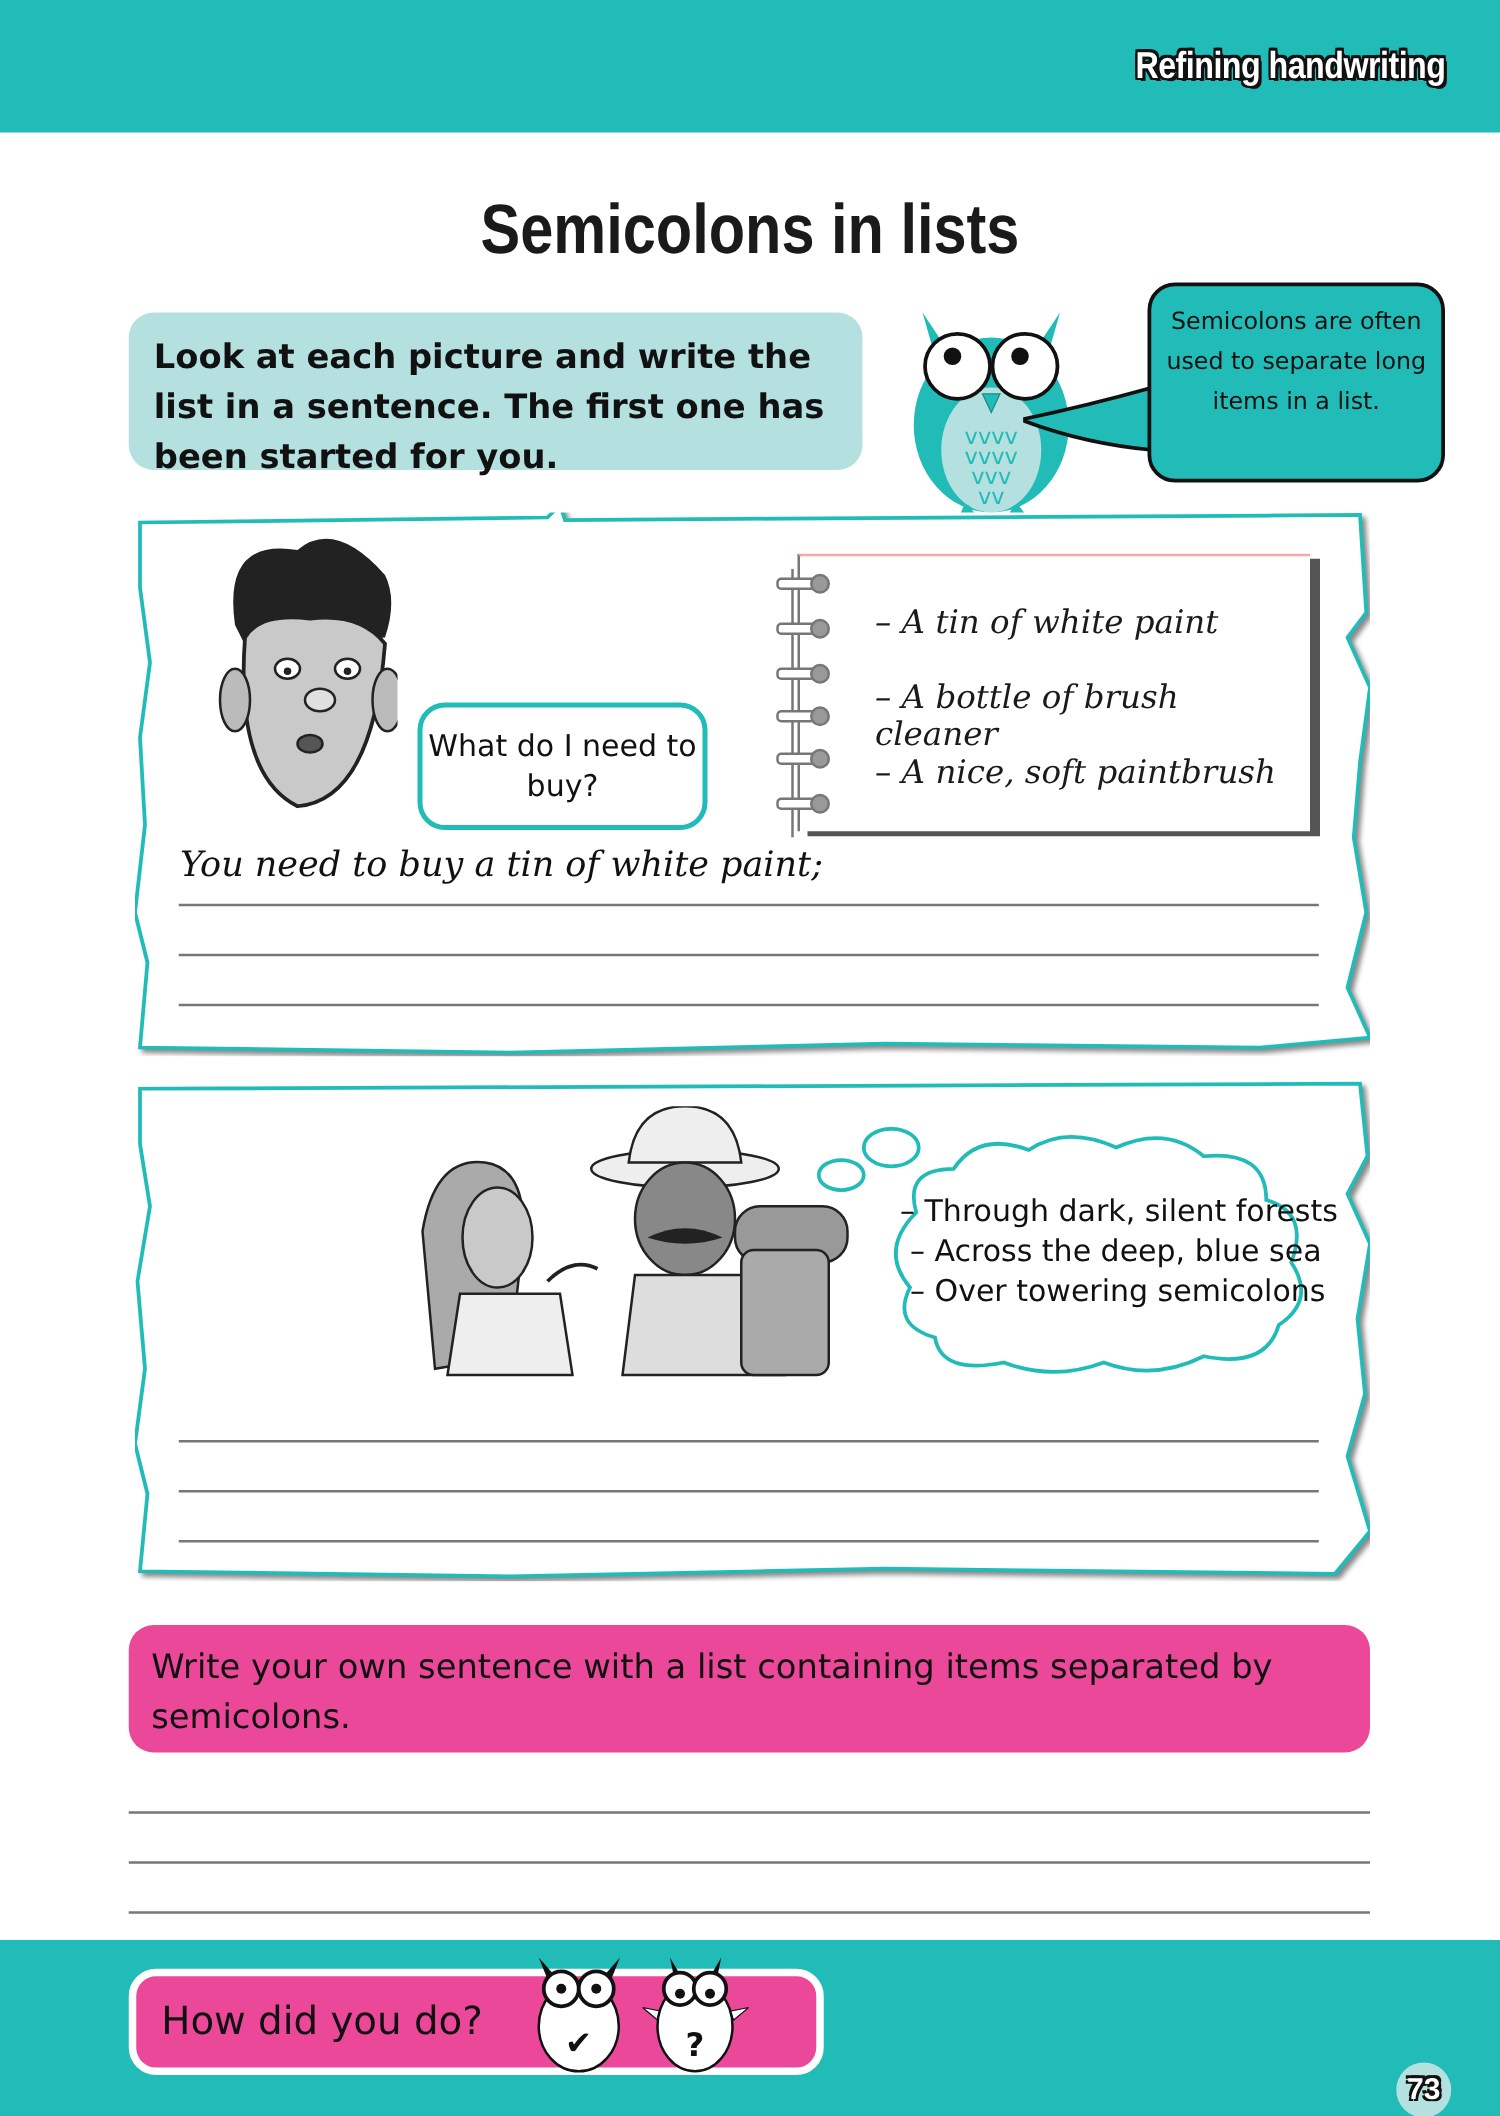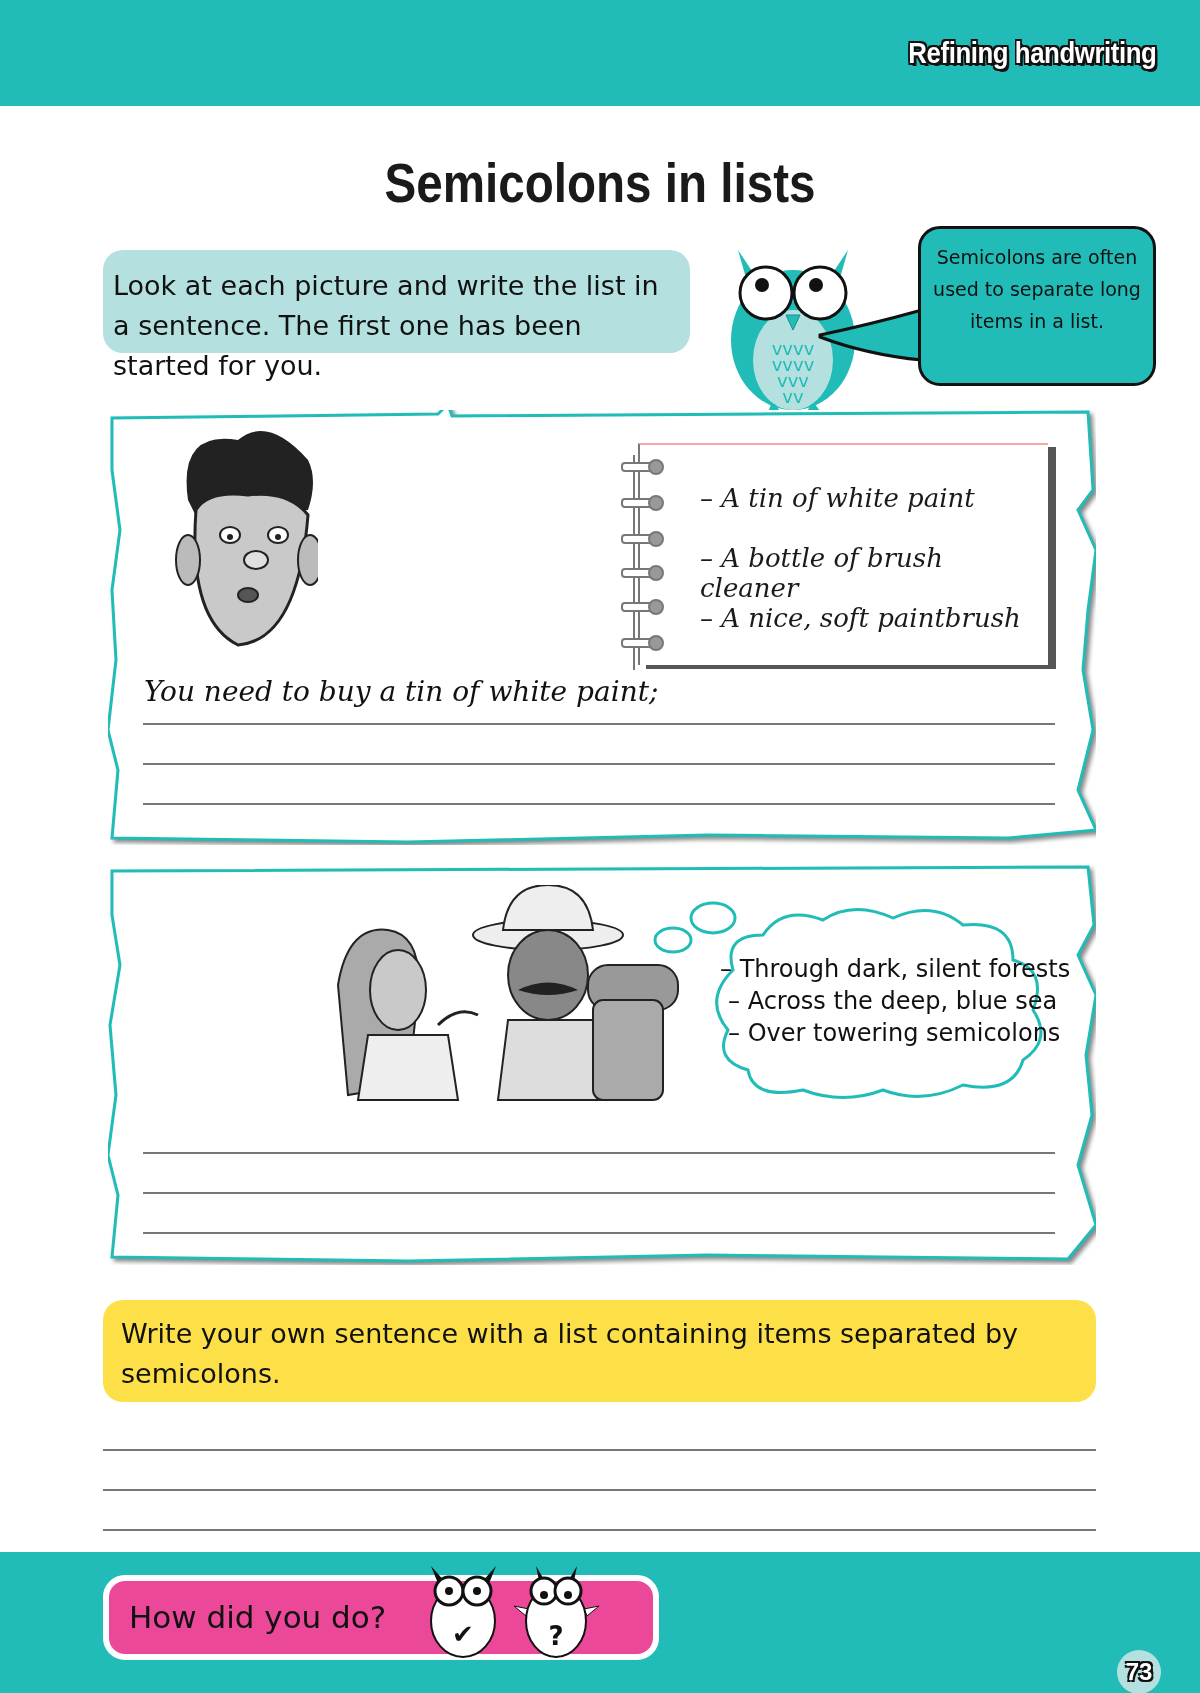--- a/index.html
+++ b/index.html
@@ -8,22 +8,22 @@
 
   .top-band { position: absolute; left: 0; top: 0; width: 1200px; height: 106px; background: #21bcb7; }
   .section-label { position: absolute; right: 44px; top: 36px; font-family: "Liberation Sans", sans-serif;
     font-weight: bold; font-size: 30px; color: #ffffff; letter-spacing: -0.5px; transform: scaleX(0.86); transform-origin: right center;
     text-shadow: -2px -2px 0 #111, 2px -2px 0 #111, -2px 2px 0 #111, 2px 2px 0 #111, 0 2px 0 #111, 0 -2px 0 #111, 2px 0 0 #111, -2px 0 0 #111, 3px 3px 0 #111; }
 
   .page-title { position: absolute; left: 0; width: 1200px; top: 150px; text-align: center;
     font-family: "Liberation Sans", sans-serif; font-weight: bold; font-size: 56px; color: #1a1a1a;
     transform: scaleX(0.85); transform-origin: center; }
 
-  .instr-box { position: absolute; left: 103px; top: 250px; width: 587px; height: 103px; background: #b4e1e0;
-    border-radius: 20px; padding: 16px 10px; font-size: 27px; line-height: 40px; color: #111; }
+  .instr-box { position: absolute; left: 103px; top: 250px; width: 587px; height: 126px; background: #b4e1e0;
+    border-radius: 20px; padding: 16px 20px; font-size: 27px; line-height: 40px; color: #111; font-weight: bold; }
 
   .owl { position: absolute; left: 718px; top: 245px; width: 150px; height: 175px; }
   .owl-speech { position: absolute; left: 918px; top: 226px; width: 238px; height: 160px; background: #21bcb7;
     border: 3px solid #111; border-radius: 22px; text-align: center; font-size: 19px; line-height: 32px;
     padding-top: 12px; color: #111; }
   .owl-tail { position: absolute; left: 818px; top: 305px; width: 110px; height: 70px; }
 
   .panel { position: absolute; left: 108px; width: 988px; background: #ffffff; }
   .panel-svg { position: absolute; left: 0; top: 0; }
   .panel1 { top: 410px; height: 435px; }
@@ -38,21 +38,21 @@
     font-size: 24px; line-height: 32px; color: #111; }
   .bubble1 { left: 226px; top: 152px; width: 232px; height: 102px; padding-top: 15px; }
   .bubble2 { left: 22px; top: 123px; width: 200px; height: 100px; padding-top: 15px; }
 
   .cursive { position: absolute; left: 36px; top: 265px; font-family: "DejaVu Serif", serif; font-style: italic; font-size: 28px; color: #111; }
 
   .wline { position: absolute; height: 2px; background: #777; }
 
   .think-text { position: absolute; left: 612px; top: 88px; font-size: 24px; line-height: 32px; color: #111; }
 
-  .bottom-instr { position: absolute; left: 103px; top: 1300px; width: 993px; height: 102px; background: #fde047;
+  .bottom-instr { position: absolute; left: 103px; top: 1300px; width: 993px; height: 102px; background: #ec4899;
     border-radius: 20px; padding: 14px 18px; font-size: 27px; line-height: 40px; color: #111; }
 
   .bottom-band { position: absolute; left: 0; top: 1552px; width: 1200px; height: 141px; background: #21bcb7; }
   .how-box { position: absolute; left: 103px; top: 1575px; width: 556px; height: 85px; background: #ec4899;
     border: 6px solid #fff; border-radius: 22px; }
   .how-label { position: absolute; left: 20px; top: 18px; font-size: 31px; color: #111; }
   .mini-owl { position: absolute; top: -20px; width: 85px; height: 100px; }
   .page-num { position: absolute; left: 1117px; top: 1630px; width: 44px; height: 44px; border-radius: 50%; background: #b4e1e0;
     text-align: center; line-height: 44px; font-family: "Liberation Sans", sans-serif; font-weight: bold; font-size: 24px; color: #fff;
     text-shadow: -2px -2px 0 #111, 2px -2px 0 #111, -2px 2px 0 #111, 2px 2px 0 #111; margin-top: 20px; }
@@ -99,20 +99,21 @@
     <path d="M28,90 Q20,200 70,225 Q130,220 140,95 Q120,70 80,75 Q40,70 28,90 Z" fill="#c9c9c9" stroke="#222" stroke-width="3"></path>
     <ellipse cx="20" cy="140" rx="12" ry="25" fill="#bbb" stroke="#222" stroke-width="2"></ellipse>
     <ellipse cx="142" cy="140" rx="12" ry="25" fill="#bbb" stroke="#222" stroke-width="2"></ellipse>
     <ellipse cx="62" cy="115" rx="10" ry="8" fill="#fff" stroke="#222" stroke-width="2"></ellipse>
     <ellipse cx="110" cy="115" rx="10" ry="8" fill="#fff" stroke="#222" stroke-width="2"></ellipse>
     <circle cx="62" cy="117" r="3" fill="#222"></circle>
       <circle cx="110" cy="117" r="3" fill="#222"></circle>
     <ellipse cx="88" cy="140" rx="12" ry="9" fill="#e0e0e0" stroke="#222" stroke-width="2"></ellipse>
     <ellipse cx="80" cy="175" rx="10" ry="7" fill="#555" stroke="#222" stroke-width="2"></ellipse>
   </svg>
+  <div class="bubble bubble1">What do I need to buy?</div>
 
   <div class="notebook">
     <svg class="spiral" viewBox="0 0 50 215">
       <line x1="14" y1="0" x2="14" y2="215" stroke="#777" stroke-width="2"></line>
       <g fill="#fff" stroke="#777" stroke-width="2">
         <rect x="2" y="8" width="30" height="8" rx="3"></rect>
           <circle cx="36" cy="12" r="7" fill="#999"></circle>
         <rect x="2" y="44" width="30" height="8" rx="3"></rect>
           <circle cx="36" cy="48" r="7" fill="#999"></circle>
         <rect x="2" y="80" width="30" height="8" rx="3"></rect>

